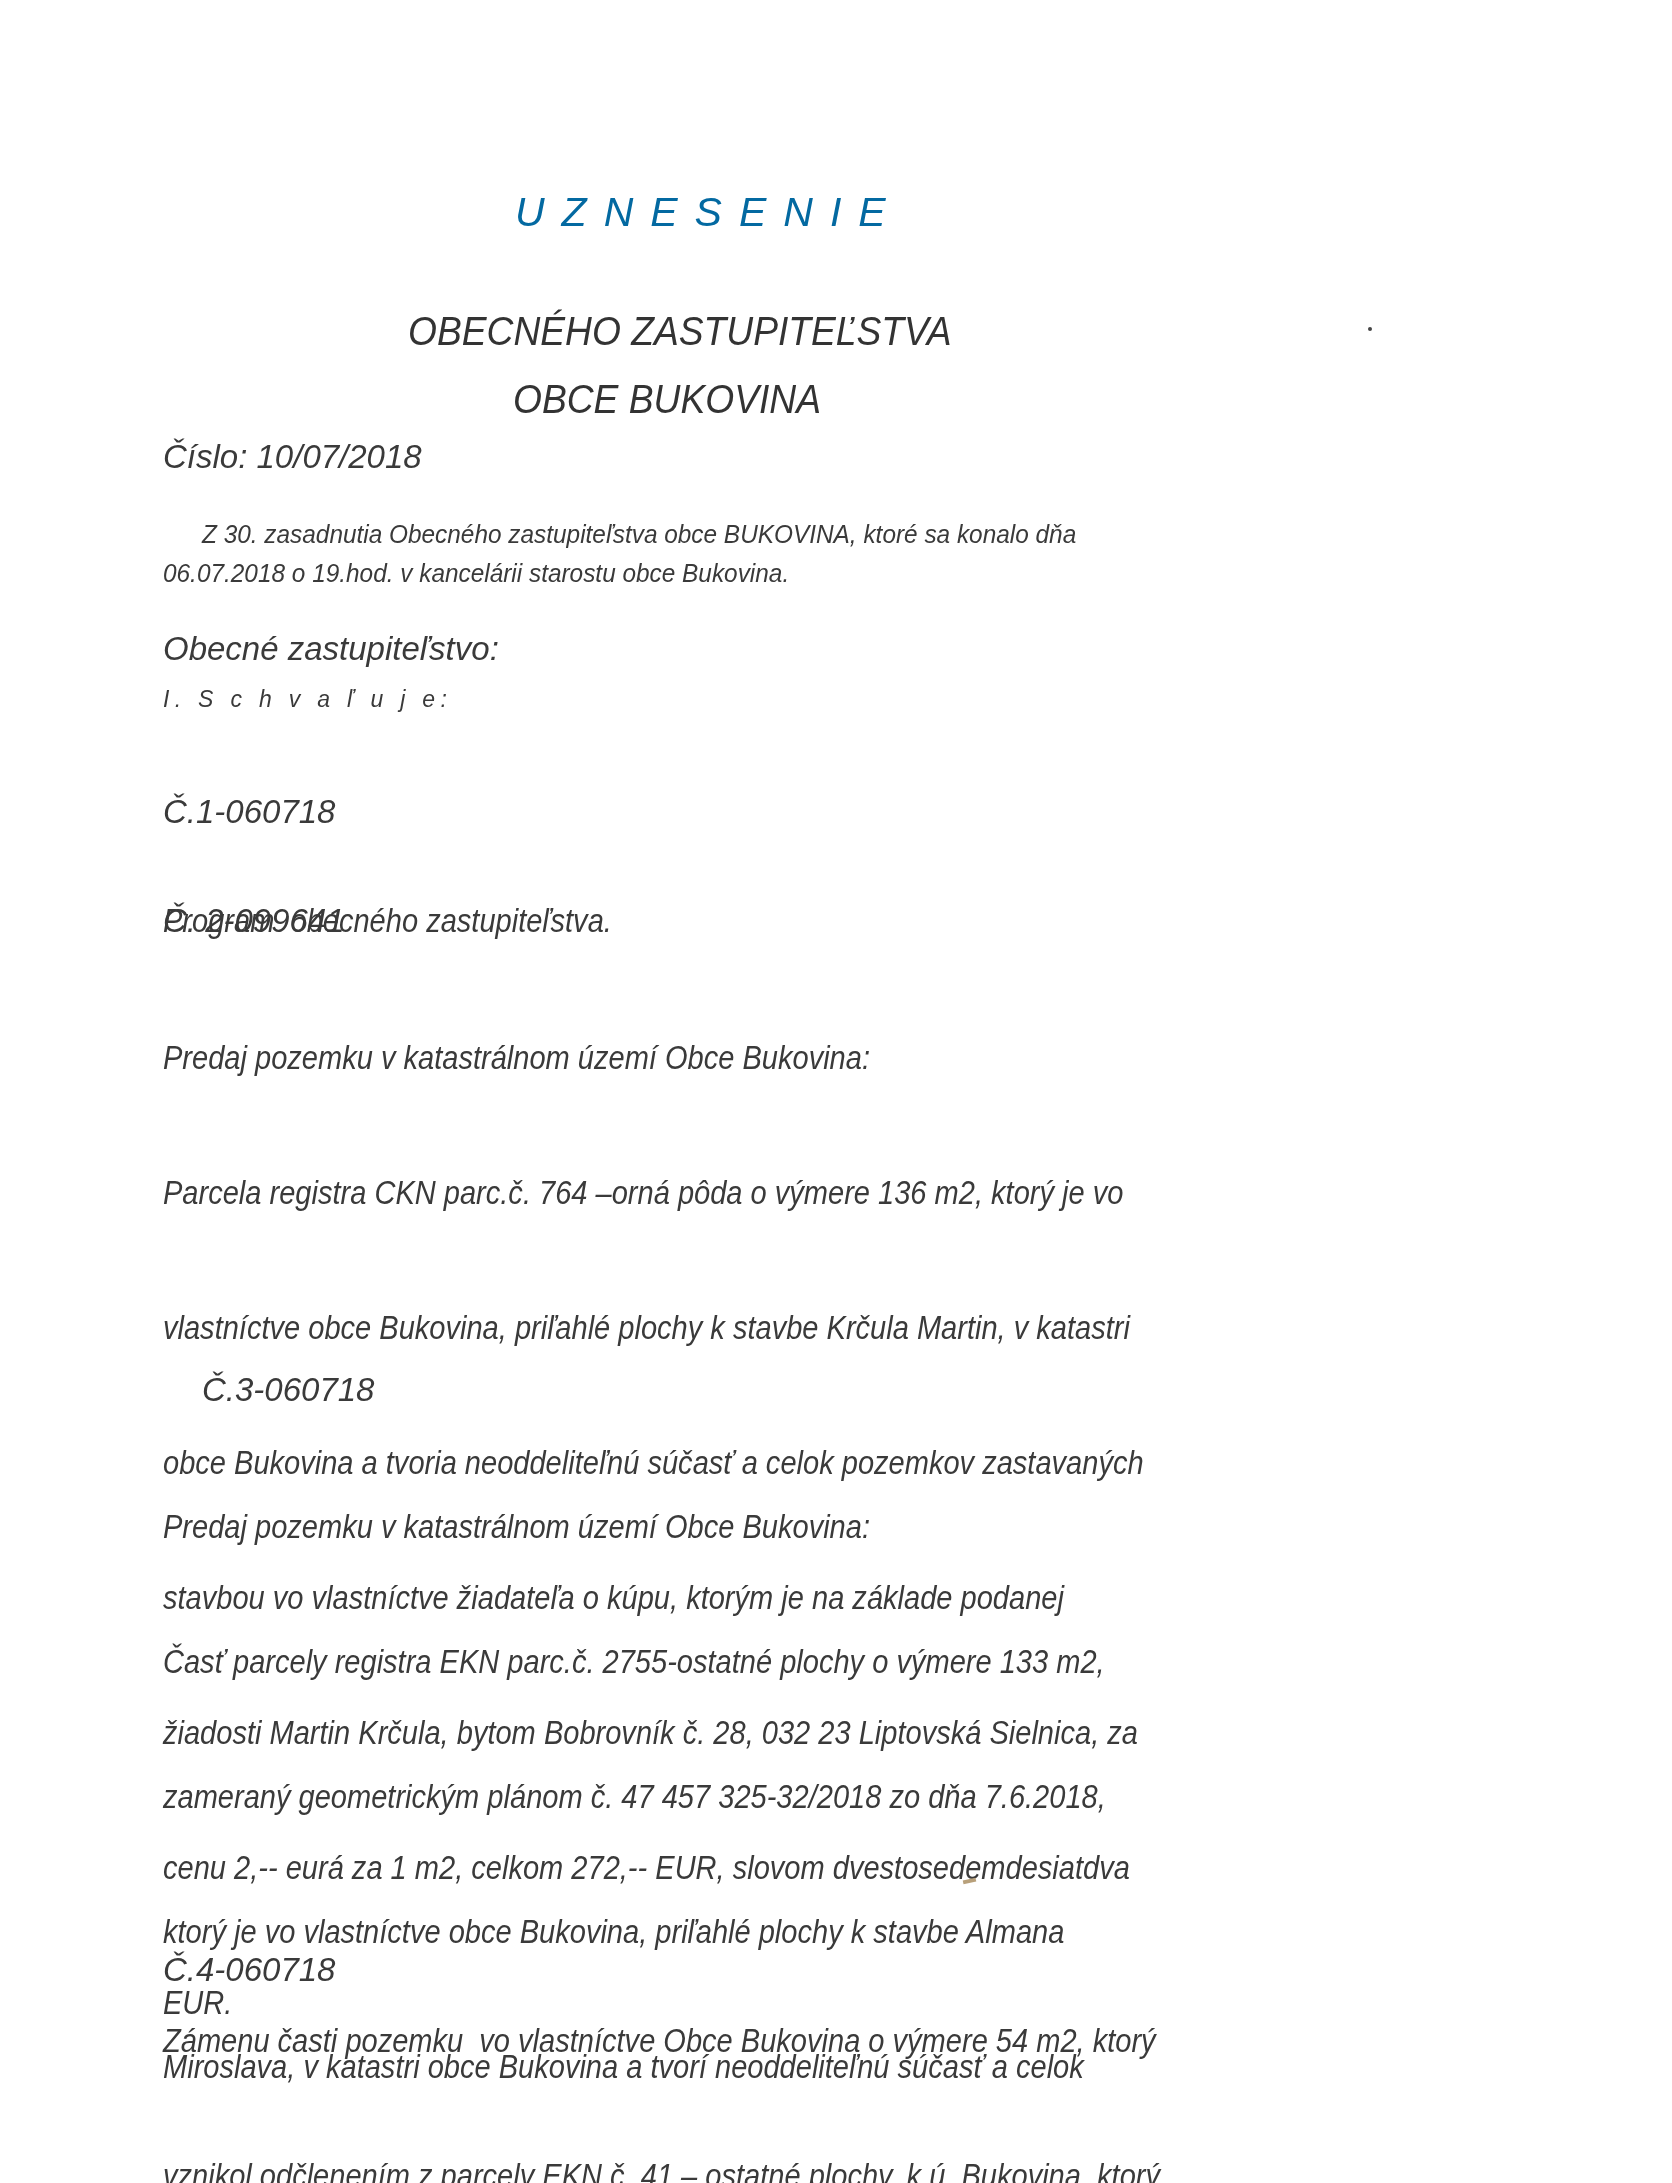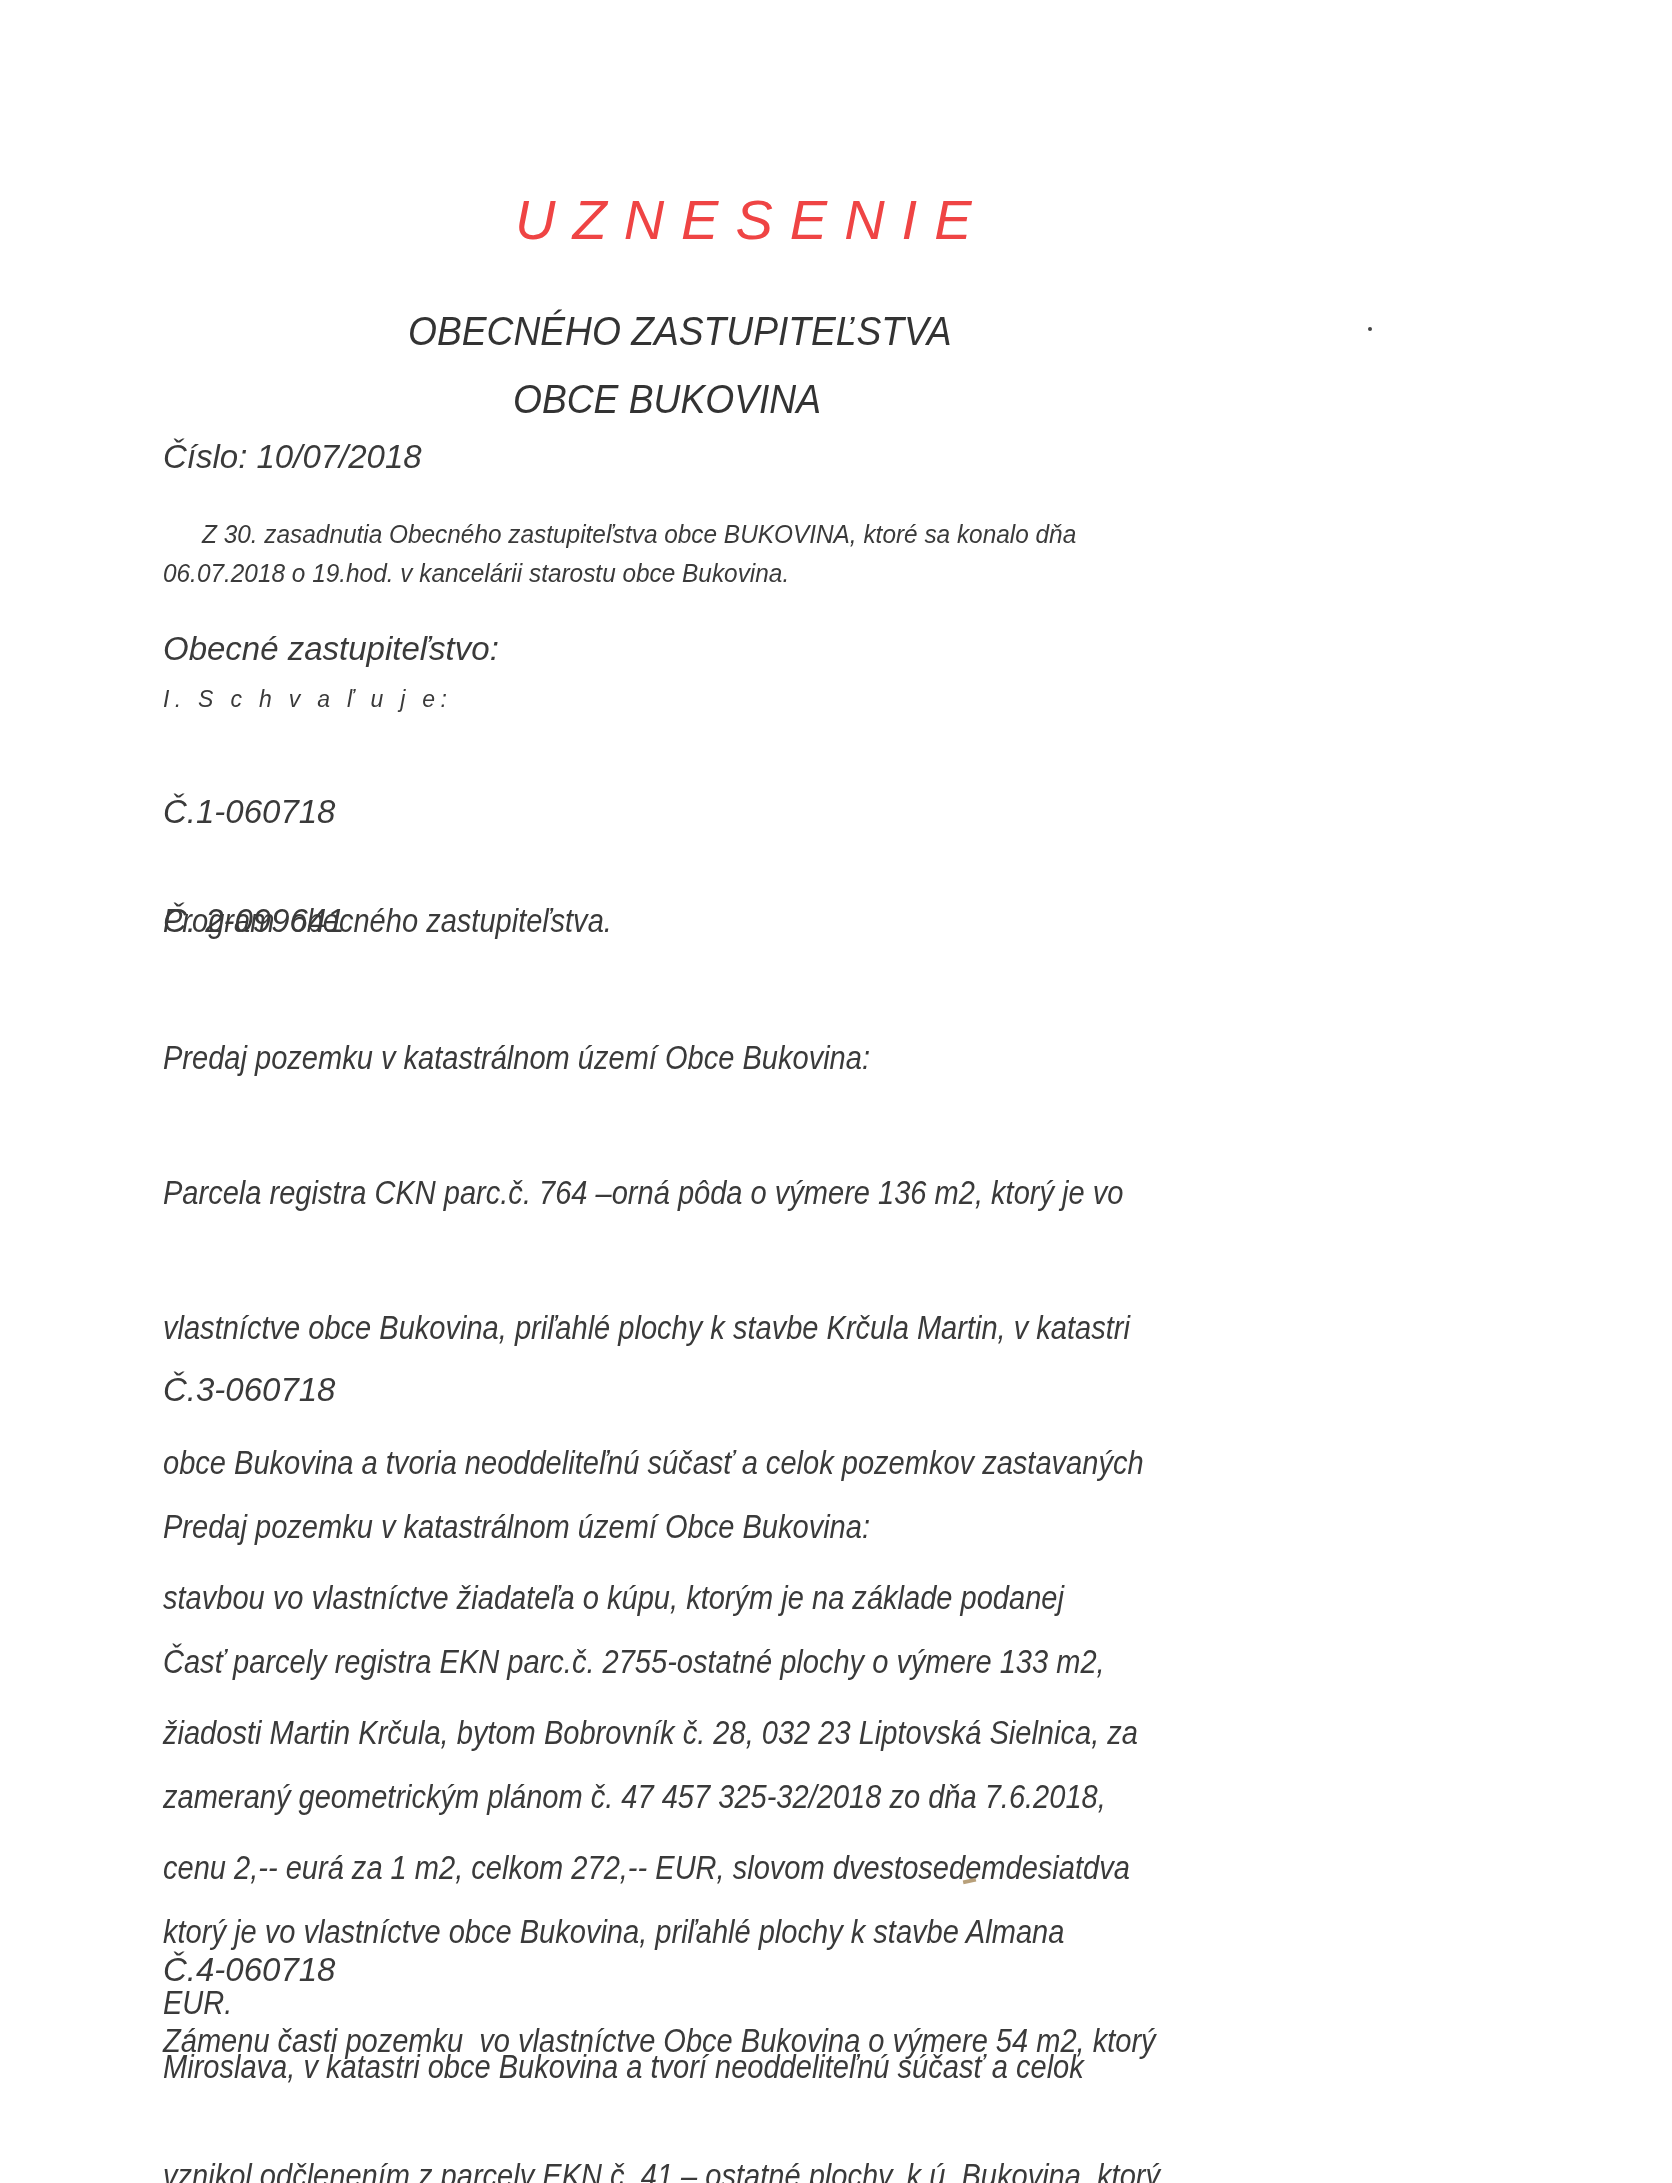--- a/index.html
+++ b/index.html
@@ -1,19 +1,19 @@
 <!DOCTYPE html>
 <html style="font-size:10.6px"><head>
 <meta charset="utf-8">
 <style>
   html, body { margin: 0; padding: 0; background: #ffffff; }
   body { width: 1673px; height: 2183px; position: relative; overflow: hidden;
          font-family: "Liberation Sans", sans-serif; color: #3a3a3a; }
   .t { position: absolute; white-space: nowrap; font-style: italic; line-height: 1; }
-  .title { left: 515px; top: 192px; font-size: 56px; letter-spacing: 17px; font-weight: normal; color: #ef4444; }
+  .title { left: 515px; top: 192px; font-size: 41px; letter-spacing: 17px; font-weight: normal; color: #0369a1; }
   .h2 { font-size: 40px; color: #333; transform: scaleX(0.93); transform-origin: left top; }
   .h2a { left: 408px; top: 311px; }
   .h2b { left: 513px; top: 379px; }
   .cislo { left: 163px; top: 440px; font-size: 33px; }
   .intro { left: 163px; font-size: 26.5px; transform: scaleX(0.92); transform-origin: left top; }
   .body { position: absolute; left: 163px; font-style: italic; font-size: 33px; line-height: 45px;
           white-space: pre; transform: scaleX(0.88); transform-origin: left top; color: #3a3a3a; }
   .speck { position: absolute; background: #b8a07a; }
   .dot { position: absolute; background: #444; border-radius: 50%; }
 </style>
@@ -43,21 +43,21 @@
     <div>Predaj pozemku v katastrálnom území Obce Bukovina:</div>
     <div>Parcela registra CKN parc.č. 764 –orná pôda o výmere 136 m2, ktorý je vo</div>
     <div>vlastníctve obce Bukovina, priľahlé plochy k stavbe Krčula Martin, v katastri</div>
     <div>obce Bukovina a tvoria neoddeliteľnú súčasť a celok pozemkov zastavaných</div>
     <div>stavbou vo vlastníctve žiadateľa o kúpu, ktorým je na základe podanej</div>
     <div>žiadosti Martin Krčula, bytom Bobrovník č. 28, 032 23 Liptovská Sielnica, za</div>
     <div>cenu 2,-- eurá za 1 m2, celkom 272,-- EUR, slovom dvestosedemdesiatdva</div>
     <div>EUR.</div>
   </div>
 
-  <div class="t cislo" style="top:1373px;">Č.3-060718</div>
+  <div class="t cislo" style="top:1373px;margin-left:39px;">Č.3-060718</div>
   <div class="body" style="top:1414px;">
     <div>Predaj pozemku v katastrálnom území Obce Bukovina:</div>
     <div>Časť parcely registra EKN parc.č. 2755-ostatné plochy o výmere 133 m2,</div>
     <div>zameraný geometrickým plánom č. 47 457 325-32/2018 zo dňa 7.6.2018,</div>
     <div>ktorý je vo vlastníctve obce Bukovina, priľahlé plochy k stavbe Almana</div>
     <div>Miroslava, v katastri obce Bukovina a tvorí neoddeliteľnú súčasť a celok</div>
     
     
     
     

